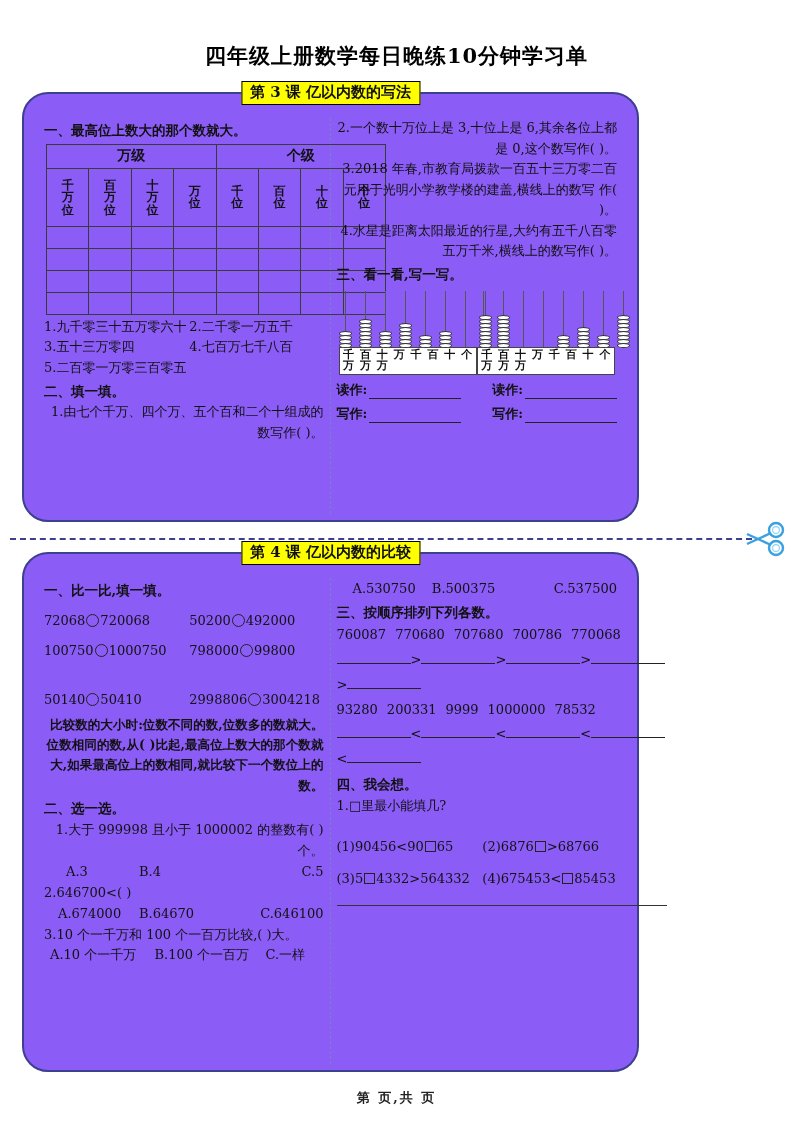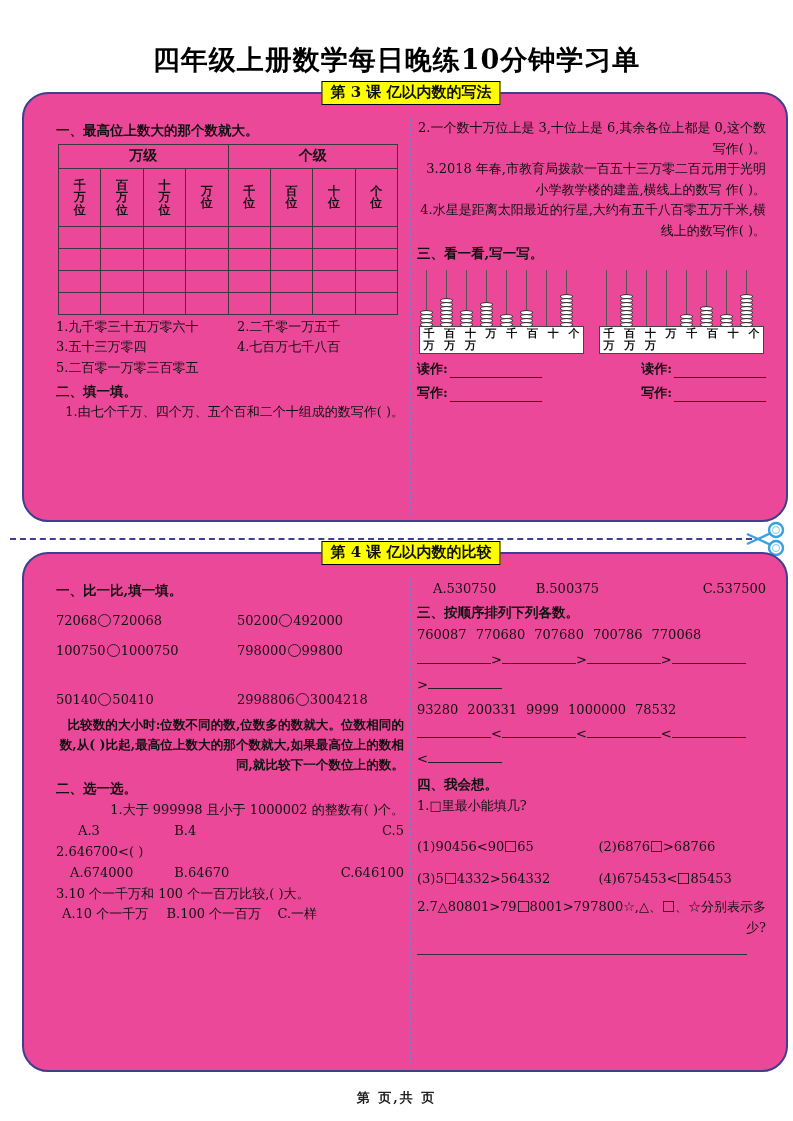--- a/index.html
+++ b/index.html
@@ -11,37 +11,36 @@
     color: #111111;
     position: relative;
     overflow: hidden;
   }
 
   
   .page-title {
     text-align: center;
     font-family: "DejaVu Serif", "Liberation Serif", serif;
     font-weight: bold;
-    font-size: 27px;
+    font-size: 21px;
     letter-spacing: 1px;
     padding-top: 42px;
     padding-bottom: 6px;
     color: #000;
     white-space: nowrap;
   }
 
   
   .panel {
     position: absolute;
     left: 22px;
-    width: 766px;
+    width: 617px;
     border: 2px solid #3d3f8f;
     border-radius: 26px;
-    background: #ec4899;
-    padding-left: 12px;
+    background: #8b5cf6;
   }
   #panel-1 { top: 92px;  height: 430px; }
   #panel-2 { top: 552px; height: 520px; }
 
   .panel-inner {
     position: relative;
     width: 100%;
     height: 100%;
     padding: 8px 14px 6px 14px;
   }
@@ -710,21 +709,20 @@
 
         <div class="twocol" style="margin-top:20px">
           <div style="width:52%"><span class="ln">(1)90456&lt;90<span class="box"></span>65</span></div>
           <div style="width:48%"><span class="ln">(2)6876<span class="box"></span>&gt;68766</span></div>
         </div>
         <div class="twocol" style="margin-top:10px">
           <div style="width:52%"><span class="ln">(3)5<span class="box"></span>4332&gt;564332</span></div>
           <div style="width:48%"><span class="ln">(4)675453&lt;<span class="box"></span>85453</span></div>
         </div>
 
-        <div class="ln ln-wrap" style="margin-top:8px">2.7△80801&gt;79<span class="box"></span>8001&gt;797800☆,△、<span class="box"></span>、☆分别表示多少?</div>
 
         <div class="final-line"></div>
       </div>
     </div>
   </div>
 </div>
 
 <div class="footer">第  页,共  页</div>
 
 </body></html>

